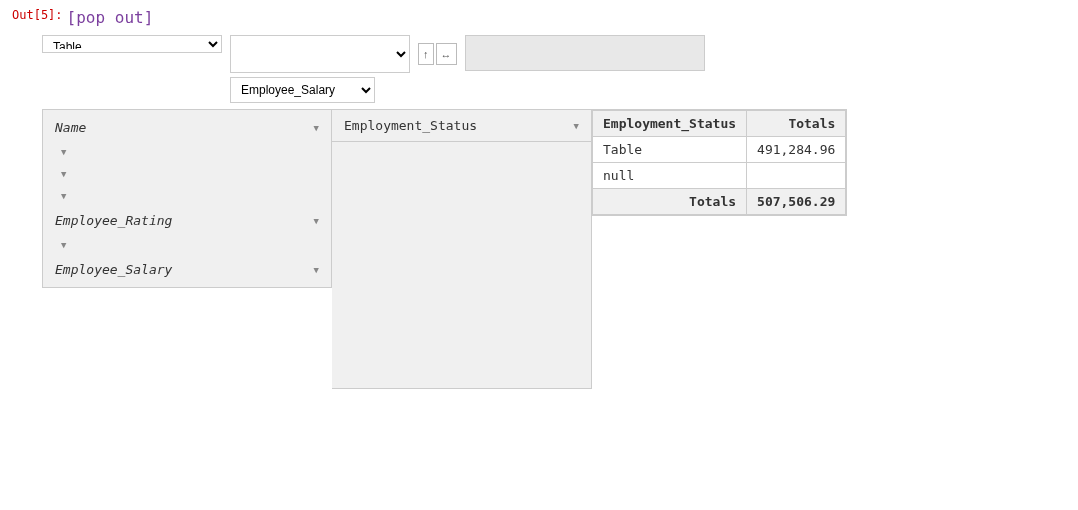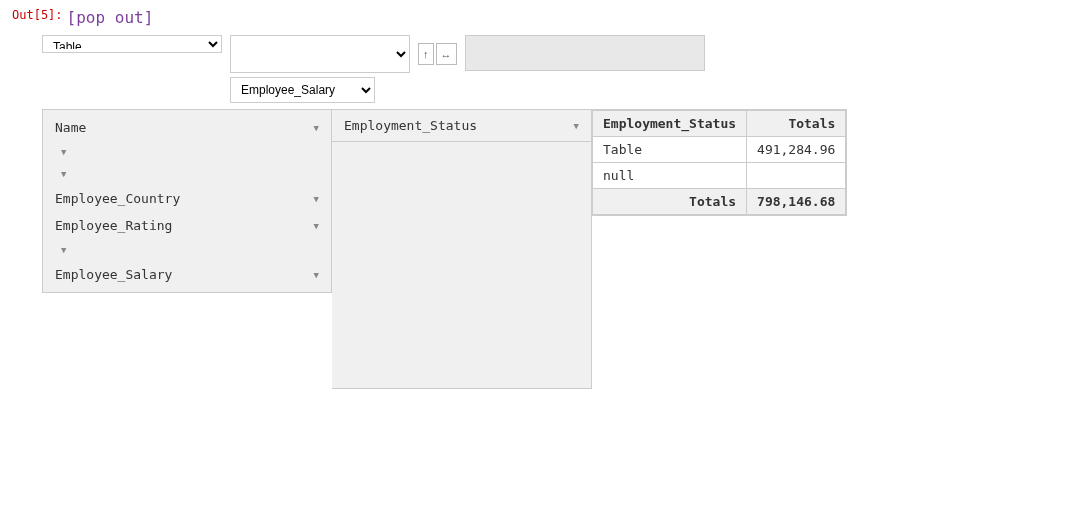--- a/index.html
+++ b/index.html
@@ -118,20 +118,21 @@
       padding: 4px 0;
     }
     .field-item {
       padding: 6px 12px;
       font-size: 13px;
       color: #333;
       display: flex;
       align-items: center;
       justify-content: space-between;
       cursor: default;
+      font-style: italic;
     }
     .field-name { flex: 1; }
     .field-arrow {
       color: #888;
       font-size: 9px;
       margin-left: 6px;
     }
 
     
     .middle-panel {
@@ -248,21 +249,20 @@
         <span class="field-name">Name</span>
         <span class="field-arrow">▼</span>
       </div>
       <div class="field-item">
         <span class="field-arrow">▼</span>
       </div>
       <div class="field-item">
         <span class="field-arrow">▼</span>
       </div>
       <div class="field-item">
-        <span class="field-name">Employee_Country</span>
         <span class="field-arrow">▼</span>
       </div>
       <div class="field-item">
         <span class="field-name">Employee_Rating</span>
         <span class="field-arrow">▼</span>
       </div>
       <div class="field-item">
         <span class="field-arrow">▼</span>
       </div>
       <div class="field-item">
@@ -293,19 +293,19 @@
             <td>491,284.96</td>
           </tr>
           <tr class="null-row">
             <td>null</td>
             <td></td>
           </tr>
         </tbody>
         <tfoot>
           <tr>
             <td>Totals</td>
-            <td>798,146.68</td>
+            <td>507,506.29</td>
           </tr>
         </tfoot>
       </table>
     </div>
   </div>
 </div>
 
 </body></html>

